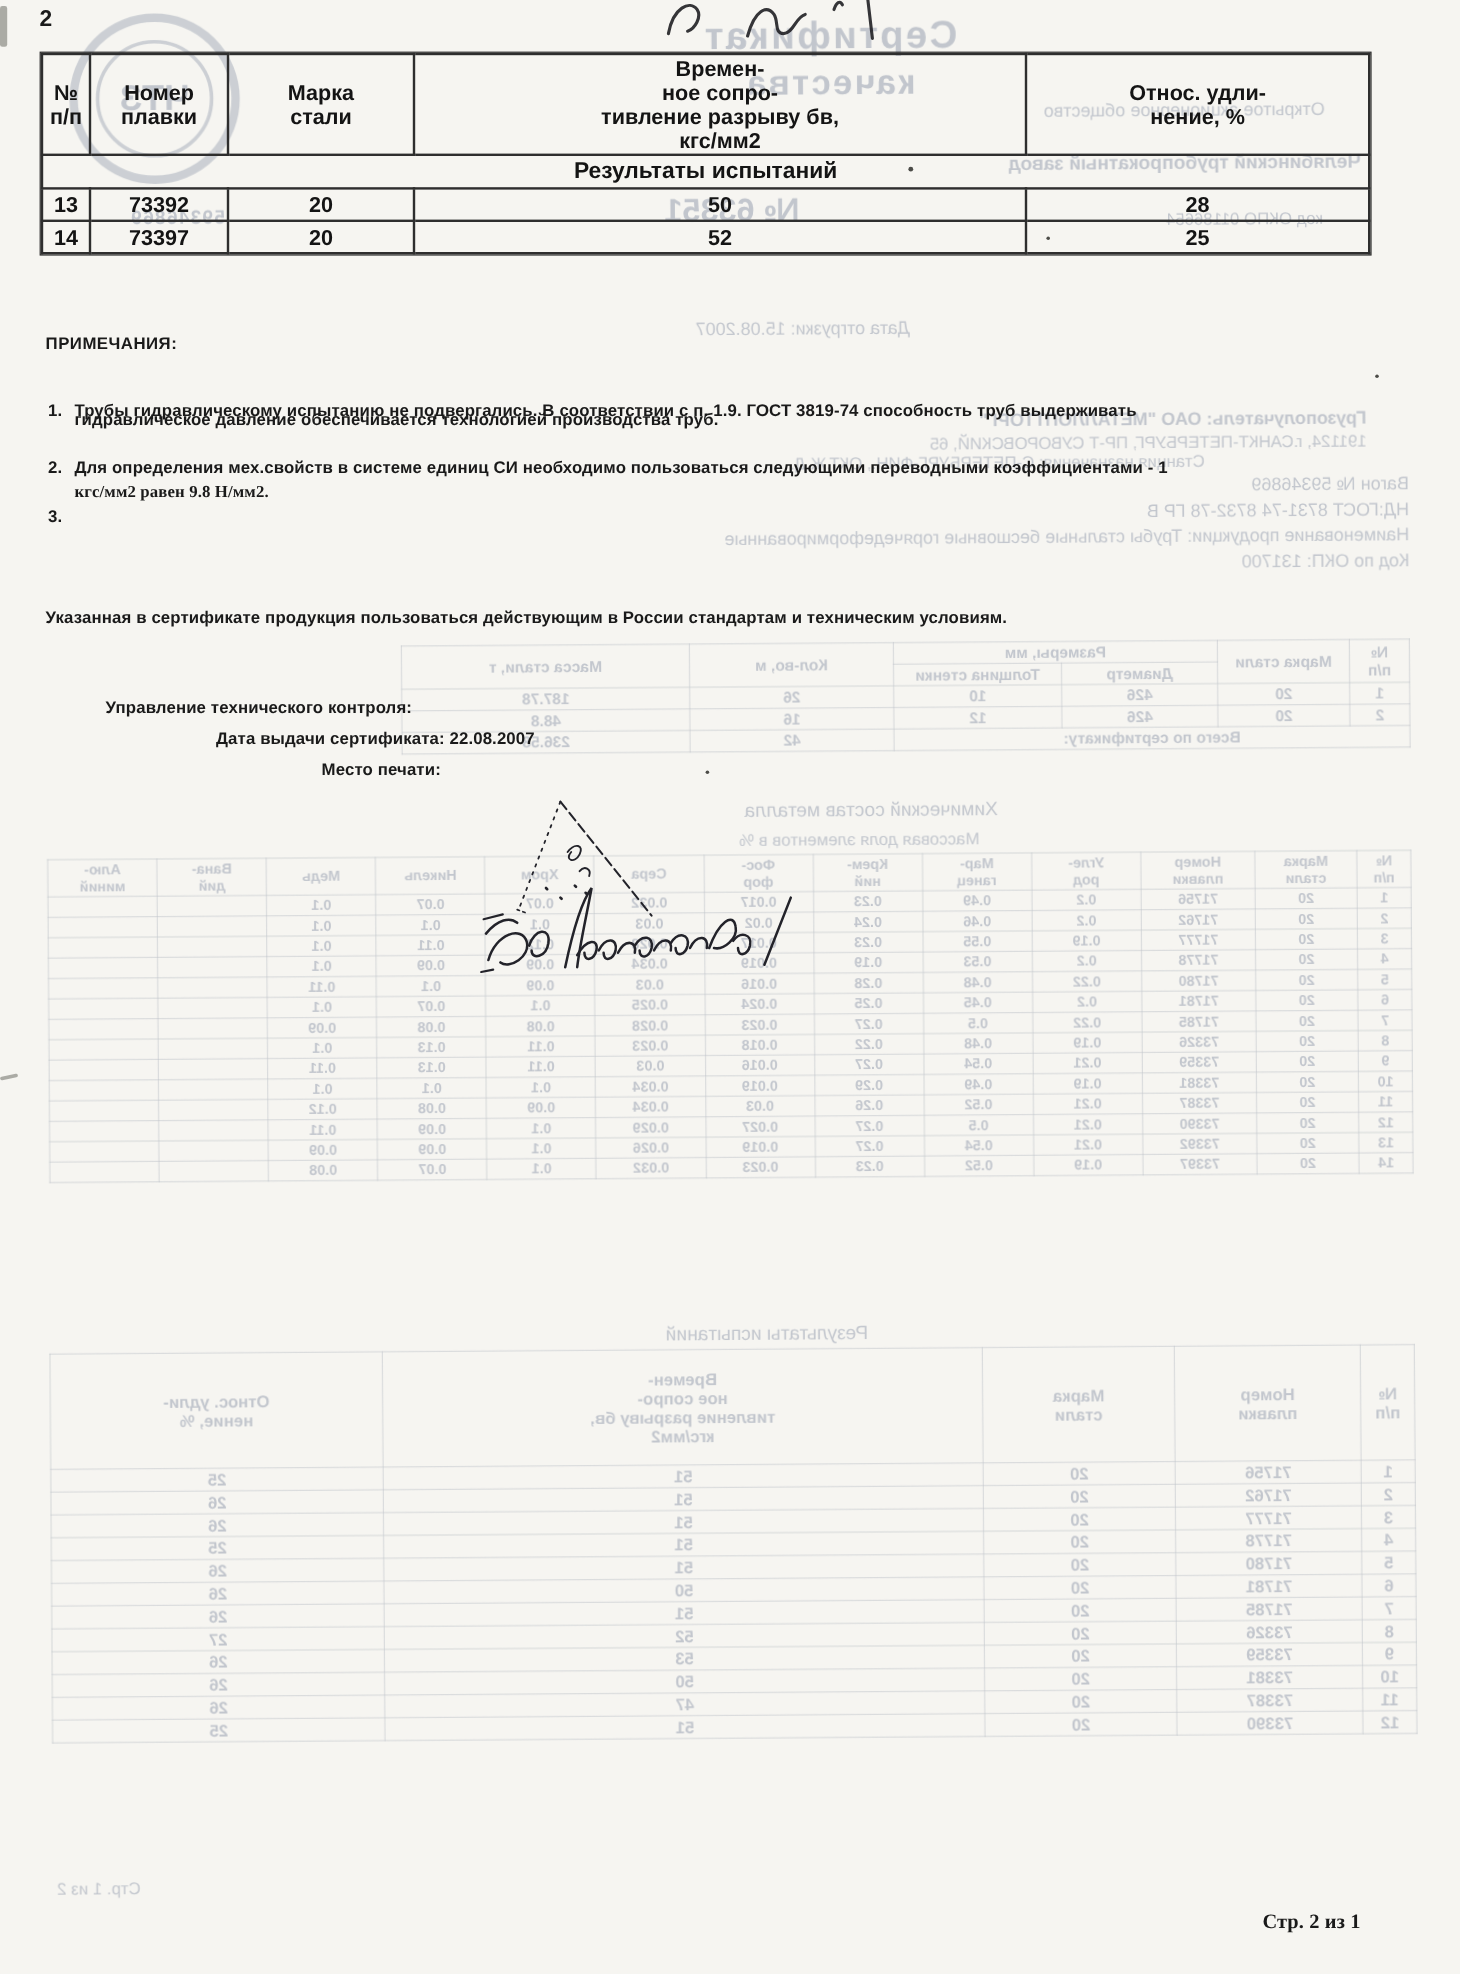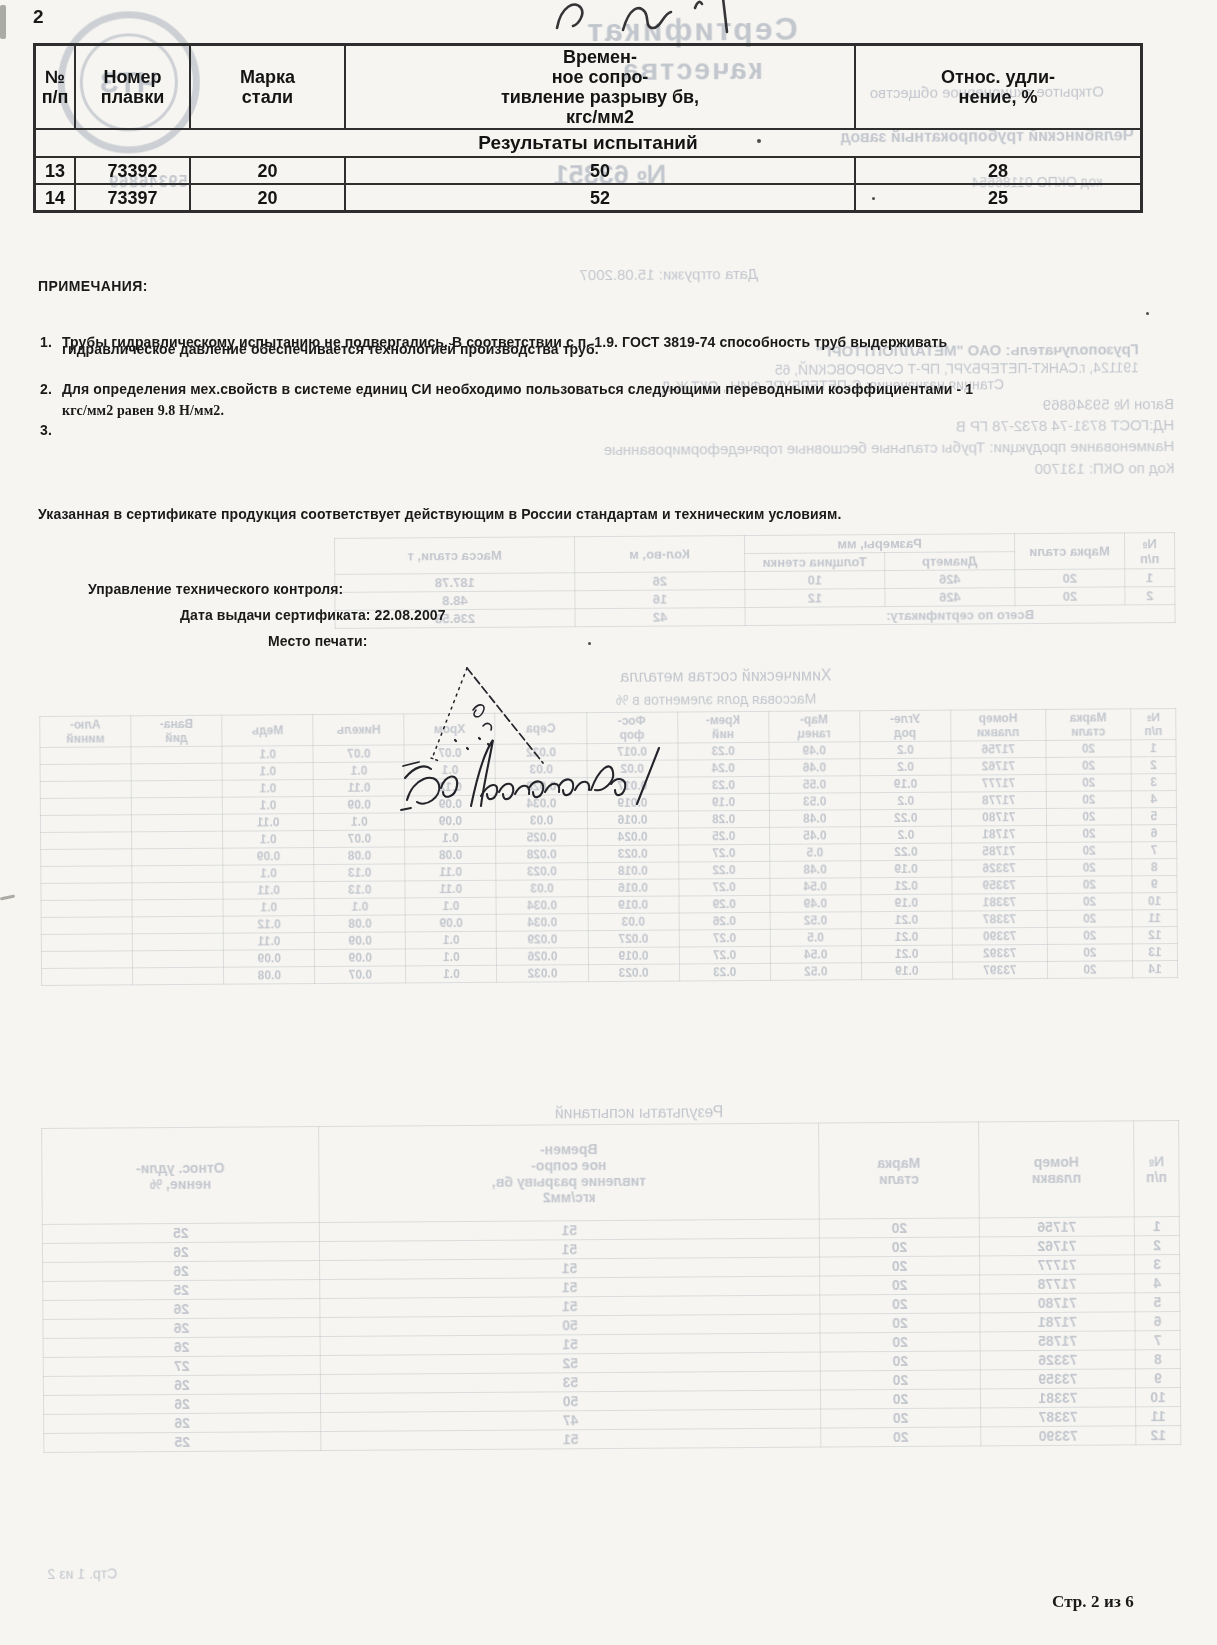--- a/index.html
+++ b/index.html
@@ -543,21 +543,21 @@
     <div class="t" style="left:40px;top:334px;">1.</div>
     <div class="t" style="left:62px;top:334px;">Трубы гидравлическому испытанию не подвергались. В соответствии с п. 1.9. ГОСТ 3819-74 способность труб выдерживать</div>
     <div class="t" style="left:62px;top:341px;">гидравлическое давление обеспечивается технологией производства труб.</div>
 
     <div class="t" style="left:40px;top:381px;">2.</div>
     <div class="t" style="left:62px;top:381px;">Для определения мех.свойств в системе единиц СИ необходимо пользоваться следующими переводными коэффициентами - 1</div>
     <div class="t" style="left:62px;top:403px;font-family:Liberation Serif, serif;">кгс/мм2 равен 9.8 Н/мм2.</div>
 
     <div class="t" style="left:40px;top:422px;">3.</div>
 
-    <div class="t" style="left:38px;top:506px;">Указанная в сертификате продукция соответствует действующим в России стандартам и техническим условиям.</div>
+    <div class="t" style="left:38px;top:506px;">Указанная в сертификате продукция пользоваться действующим в России стандартам и техническим условиям.</div>
 
     <div class="t" style="left:88px;top:581px;">Управление технического контроля:</div>
     <div class="t" style="left:180px;top:607px;">Дата выдачи сертификата: 22.08.2007</div>
     <div class="t" style="left:268px;top:633px;">Место печати:</div>
 
     <svg class="overlay" style="left:395px;top:628px;" width="320" height="200" viewBox="0 0 320 200">
       <g fill="none" stroke="#23232a" stroke-linecap="round">
         <path d="M72,40 L148,135" stroke-width="1.7" stroke-dasharray="8 4"></path>
         <path d="M72,40 L38,128" stroke-width="1.5" stroke-dasharray="2 5"></path>
         <path d="M36,130 l8,3" stroke-width="1.4" stroke-dasharray="2 3"></path>
@@ -576,21 +576,21 @@
           <path d="M150,164 C156,152 166,154 164,164"></path>
           <path d="M164,158 C170,148 180,150 178,160 C176,168 168,170 168,162"></path>
           <path d="M180,162 C186,150 196,152 194,162"></path>
           <path d="M196,162 C204,140 216,132 218,144 C220,154 208,164 200,162"></path>
           <path d="M216,156 C222,148 232,150 230,160 C228,168 220,170 220,162"></path>
           <path d="M242,176 L264,120"></path>
         </g>
       </g>
     </svg>
 
-    <div class="t serif" style="left:1052px;top:1592px;font-size:17px;font-weight:600;">Стр. 2 из 6</div>
+    <div class="t serif" style="left:1052px;top:1592px;font-size:17px;font-weight:600;">Стр. 2 из 1</div>
 
     <div class="smudge" style="left:0;top:5px;width:6px;height:34px;"></div>
     <div class="smudge" style="left:0;top:896px;width:15px;height:3px;transform:rotate(-12deg);"></div>
     <div class="speck" style="left:757px;top:139px;width:4px;height:4px;"></div>
     <div class="speck" style="left:588px;top:642px;width:3px;height:3px;"></div>
     <div class="speck" style="left:872px;top:197px;width:3px;height:3px;"></div>
     <div class="speck" style="left:1146px;top:312px;width:3px;height:3px;"></div>
   </div>
 </div>
 

